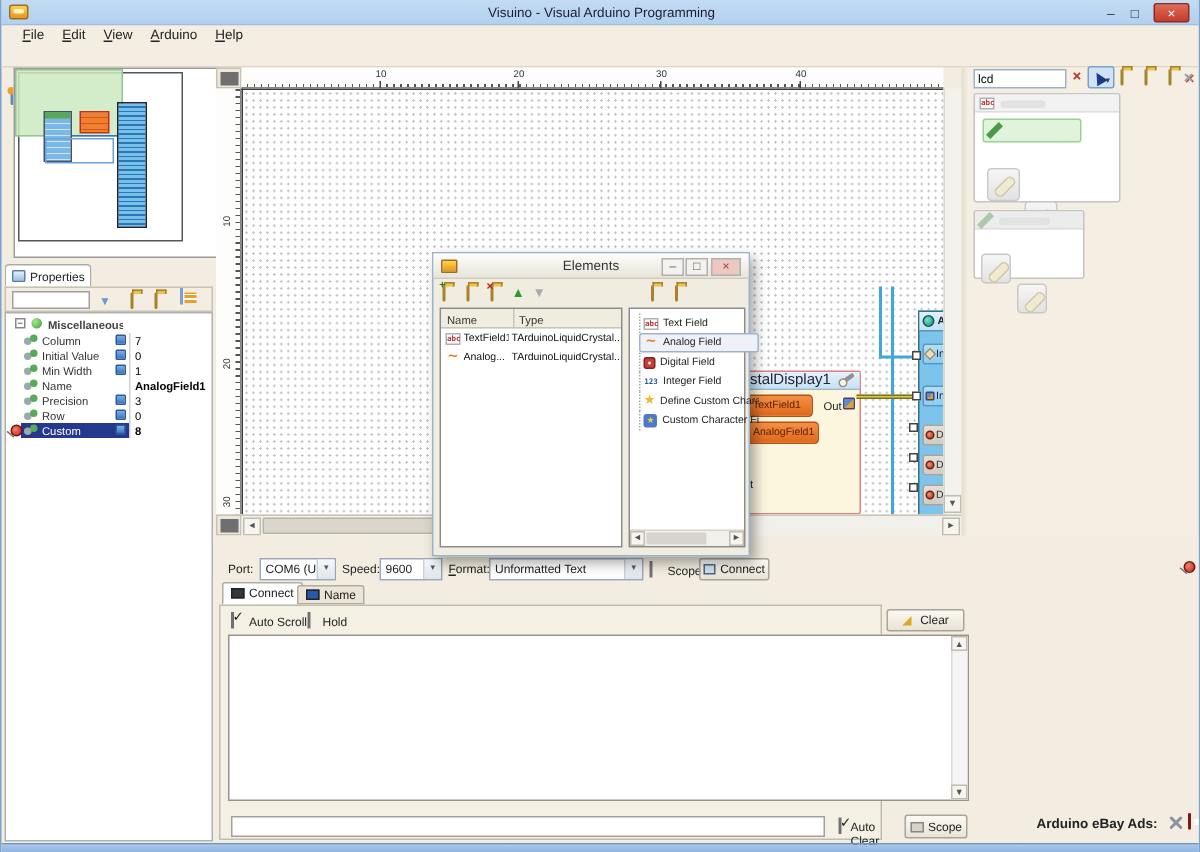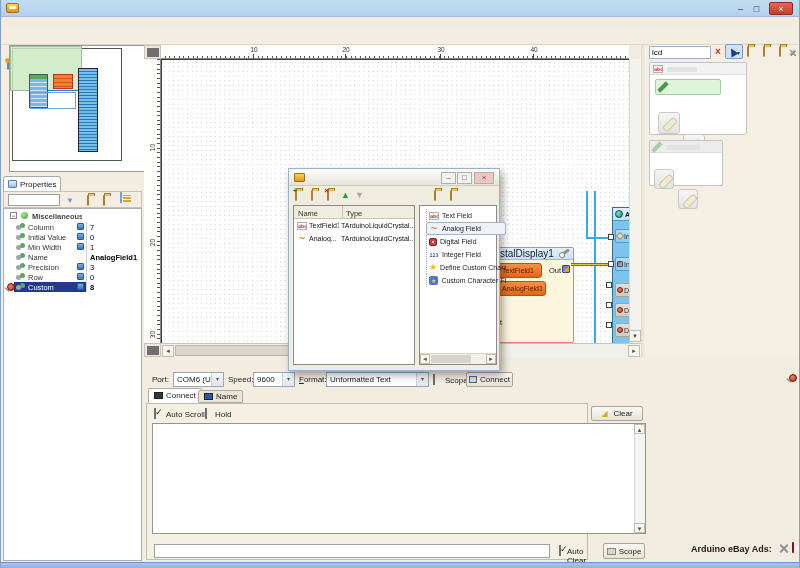--- a/index.html
+++ b/index.html
@@ -170,25 +170,33 @@
 .botborder{left:0;top:562px;width:800px;height:6px;background:linear-gradient(#a9c7ea,#8fb4e0);border-top:1px solid #6a94c4}
 u{text-decoration:underline}
 </style>
 </head>
 <body>
 
 <div class="win">
 
   <div class="a titlebar">
     <span class="a appicon"></span>
+    <div class="a title">Visuino - Visual Arduino Programming</div>
     <div class="a wbtn" style="left:733px;width:13px">–</div>
     <div class="a wbtn" style="left:749px;width:13px">□</div>
     <div class="a close">×</div>
   </div>
 
+  <div class="a menubar">
+    <span class="menuitem u1"><u>F</u>ile</span>
+    <span class="menuitem u1"><u>E</u>dit</span>
+    <span class="menuitem u1"><u>V</u>iew</span>
+    <span class="menuitem u1"><u>A</u>rduino</span>
+    <span class="menuitem u1"><u>H</u>elp</span>
+  </div>
 
   <div class="a toolbar">
     <span class="a newi" style="left:6px;top:31px"></span>
     <span class="a fold" style="left:21px;top:33px"></span>
     <span class="a" style="left:34px;top:34px;font-size:6px;color:#556">▾</span>
     <span class="a disk" style="left:42px;top:31px"></span>
     <span class="a tsep" style="left:57px"></span>
     <span class="a flag" style="left:60px;top:30px"></span>
     <span class="a gridi" style="left:76px;top:30px"></span>
     <span class="a tsep" style="left:91px"></span>
@@ -457,20 +465,21 @@
     </div>
 
     <span class="a" style="left:547px;top:187px;font-weight:bold;font-size:9px;color:#222">Arduino eBay Ads:</span>
     <span class="a adsic1" style="left:633px;top:186px"></span>
     <span class="a adsic2" style="left:646px;top:186px"></span>
   </div>
 
   <div class="a dlg">
     <div class="a dlg-tb">
       <span class="a dlg-ic"></span>
+      <div class="a dlg-title">Elements</div>
       <span class="a dwb" style="left:152px">–</span>
       <span class="a dwb" style="left:168px">□</span>
       <span class="a dwb dclose" style="left:185px">×</span>
     </div>
     <span class="a fold fplus" style="left:6px;top:22px"></span>
     <span class="a fold" style="left:20px;top:22px"></span>
     <span class="a fold fdel" style="left:34px;top:22px"></span>
     <span class="a glyph" style="left:52px;top:21px;color:#2a9a2a;font-size:9px">▲</span>
     <span class="a glyph" style="left:66px;top:21px;color:#aaa;font-size:9px">▼</span>
     <span class="a fold" style="left:139px;top:22px"></span>

